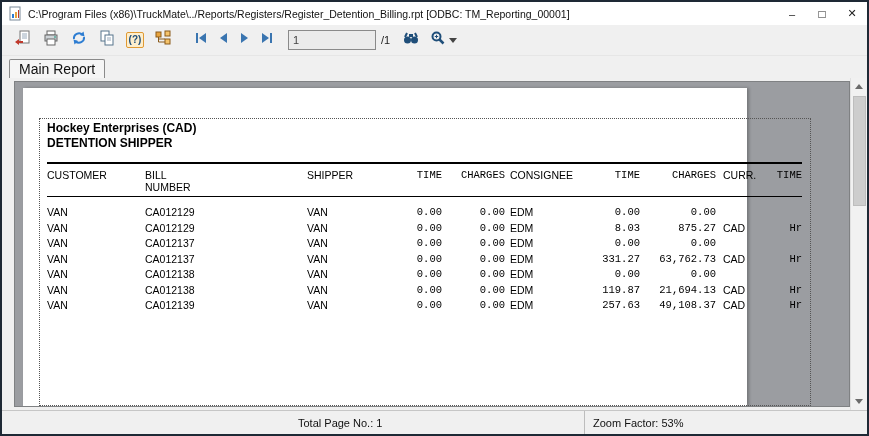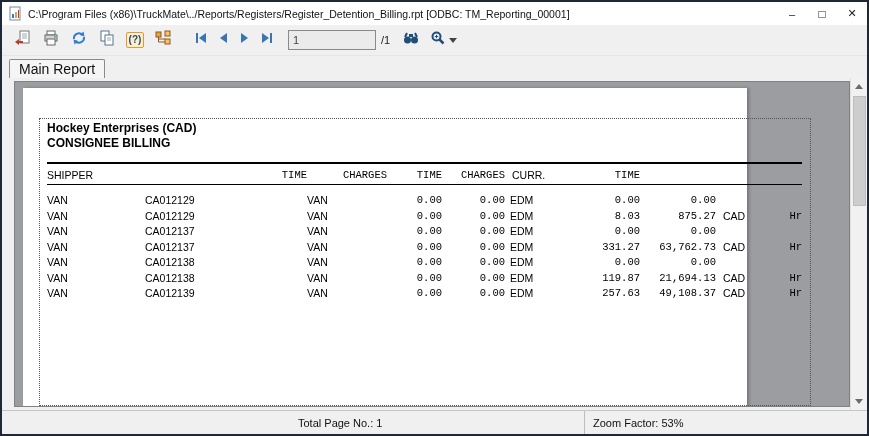--- a/index.html
+++ b/index.html
@@ -180,27 +180,31 @@
     <div class="tab">Main Report</div>
   </div>
 
   <div class="main">
     <div class="report-frame">
       <div class="gray-canvas">
         <div class="page">
           <div class="report-canvas">
             <div class="report-content">
               <div class="rpt-title">Hockey Enterprises (CAD)</div>
-              <div class="rpt-title">CONSIGNEE BILLING</div>
+              <div class="rpt-title">DETENTION SHIPPER</div>
               <div class="hline-thick"></div>
 
               <div class="tgrid hdr">
+                <span class="cell">CUSTOMER</span>
+                <span class="cell">BILL
+NUMBER</span>
                 <span class="cell">SHIPPER</span>
                 <span class="cell num">TIME</span>
                 <span class="cell num">CHARGES</span>
+                <span class="cell pad5">CONSIGNEE</span>
                 <span class="cell num">TIME</span>
                 <span class="cell num">CHARGES</span>
                 <span class="cell pad7">CURR.</span>
                 <span class="cell num">TIME</span>
               </div>
               <div class="hline-thin"></div>
 
               <div class="rows">
                 <div class="tgrid trow">
                   <span>VAN</span>

